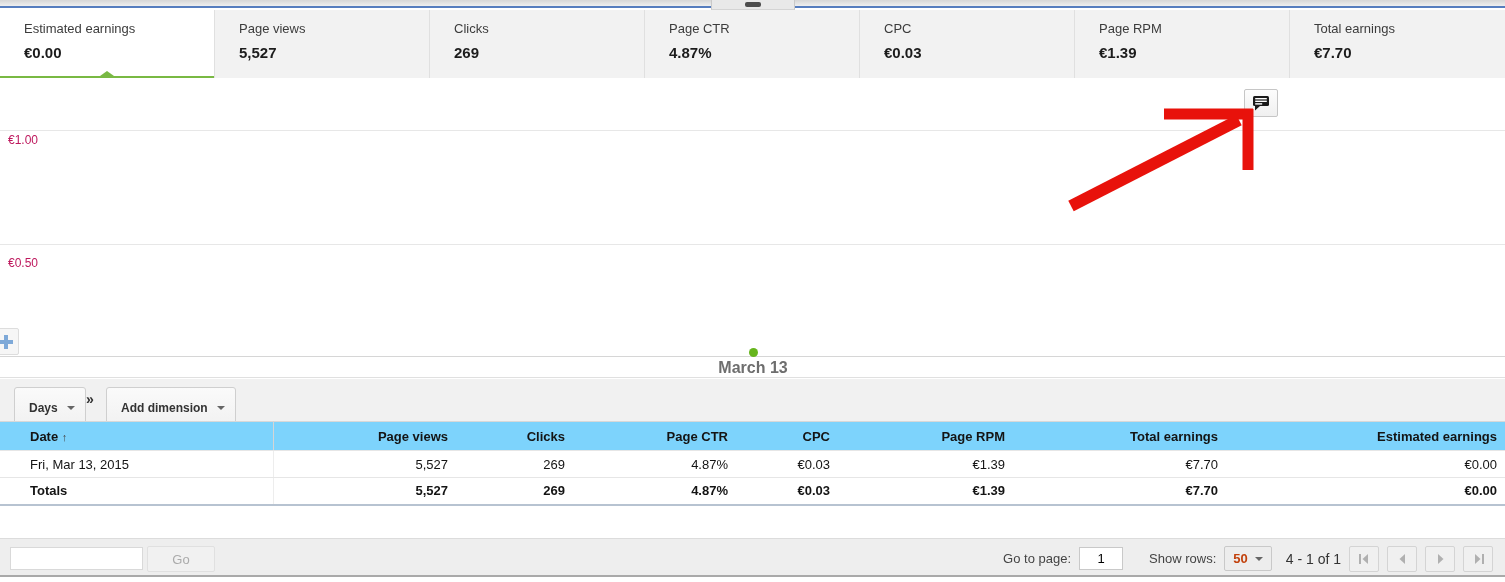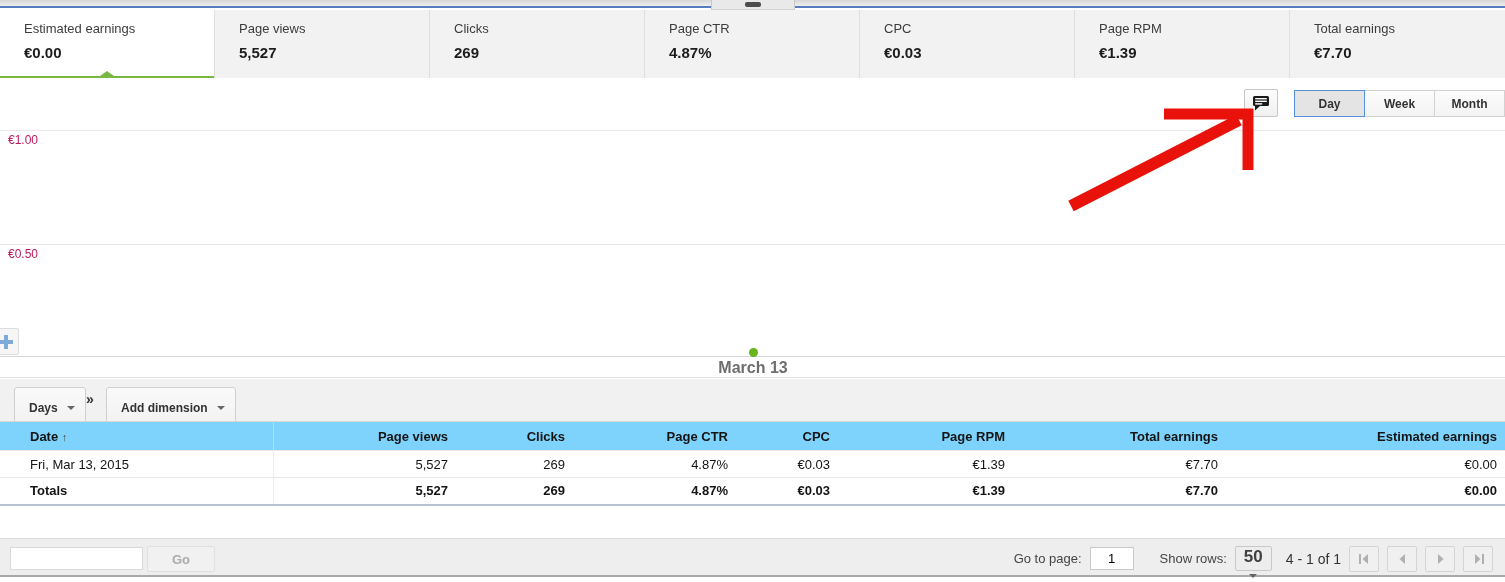--- a/index.html
+++ b/index.html
@@ -82,28 +82,28 @@
   table.report tr:last-child td { border-bottom:2px solid #b7c3d1; }
   .sort-arrow { font-weight:normal; font-size:11px; color:#444; }
 
   
   .footer { position:absolute; left:0; top:538px; width:1505px; height:39px; background:#eeeeee;
     border-top:1px solid #dcdcdc; border-bottom:2px solid #a9a9a9; }
   .filter-input { position:absolute; left:10px; top:8px; width:133px; height:23px;
     border:1px solid #d9d9d9; background:#fff; font-family:inherit; font-size:13px; padding:0 6px; }
   .go-btn { position:absolute; left:147px; top:7px; width:68px; height:26px;
     background:#f1f1f1; border:1px solid #e0e0e0; border-radius:2px; color:#ababab;
-    font-family:inherit; font-size:13px; font-weight:bold; cursor:default; }
+    font-family:inherit; font-size:13px; font-weight:normal; cursor:default; }
   .pager { position:absolute; right:12px; top:0; height:39px; display:flex; align-items:center; }
   .pager .lbl { font-size:13px; color:#444; }
   .page-input { width:44px; height:23px; border:1px solid #c9c9c9; background:#fff;
     font-family:inherit; font-size:13px; text-align:center; margin-left:8px; }
   .rows-dd { height:25px; background:#ededed; border:1px solid #c9c9c9; border-radius:2px;
     display:flex; align-items:center; gap:7px; padding:0 8px; margin-left:8px;
-    font-size:17px; font-weight:bold; color:#404040; cursor:pointer; font-family:inherit;flex-direction:column; }
+    font-size:13px; font-weight:bold; color:#c2410c; cursor:pointer; font-family:inherit; }
   .range { font-size:14px; color:#333; margin-left:14px; }
   .nav-btn { width:30px; height:26px; background:#f0f0f0; border:1px solid #d4d4d4; border-radius:2px;
     margin-left:8px; display:flex; align-items:center; justify-content:center; cursor:default; }
   .nav-btn:first-of-type { margin-left:18px; }
   .gap12 { width:26px; }
 </style>
 </head>
 <body>
 
 <div class="page">
@@ -144,44 +144,39 @@
       <div class="label">Total earnings</div>
       <div class="value">€7.70</div>
     </div>
   </div>
 
   <div class="chart">
     <div class="gridline" style="top:52px"></div>
     <div class="gridline" style="top:166px"></div>
     <div class="axisline" style="top:278px"></div>
     <div class="ytick" style="top:55px">€1.00</div>
-    <div class="ytick" style="top:169px">€0.50</div>
+    <div class="ytick" style="top:178px">€0.50</div>
     <div class="dot"></div>
     <div class="xtick">March 13</div>
 
     <div class="zoom-plus-btn">
       <div class="ph"></div>
       <div class="pv"></div>
     </div>
 
     <div class="comment-btn">
       <svg width="18" height="16" viewBox="0 0 18 16">
         <rect x="1" y="1" width="16" height="10" rx="1.5" fill="#1a1a1a"></rect>
         <rect x="3.2" y="3" width="11.6" height="1.4" fill="#fff"></rect>
         <rect x="3.2" y="5.6" width="11.6" height="1.4" fill="#fff"></rect>
         <rect x="3.2" y="8.2" width="7" height="1.4" fill="#fff"></rect>
         <polygon points="3,11 8,11 3,15.5" fill="#1a1a1a"></polygon>
       </svg>
     </div>
 
-    <div class="seg">
-      <button class="selected">Day</button>
-      <button>Week</button>
-      <button>Month</button>
-    </div>
 
     <svg class="arrow-svg">
       <line x1="1071" y1="128" x2="1239" y2="42" stroke="#e8120b" stroke-width="12"></line>
       <line x1="1164" y1="36" x2="1253" y2="36" stroke="#e8120b" stroke-width="11"></line>
       <line x1="1248" y1="31" x2="1248" y2="92" stroke="#e8120b" stroke-width="11"></line>
     </svg>
   </div>
 
   <div class="dimbar">
     <button class="dd-btn" style="left:14px">

